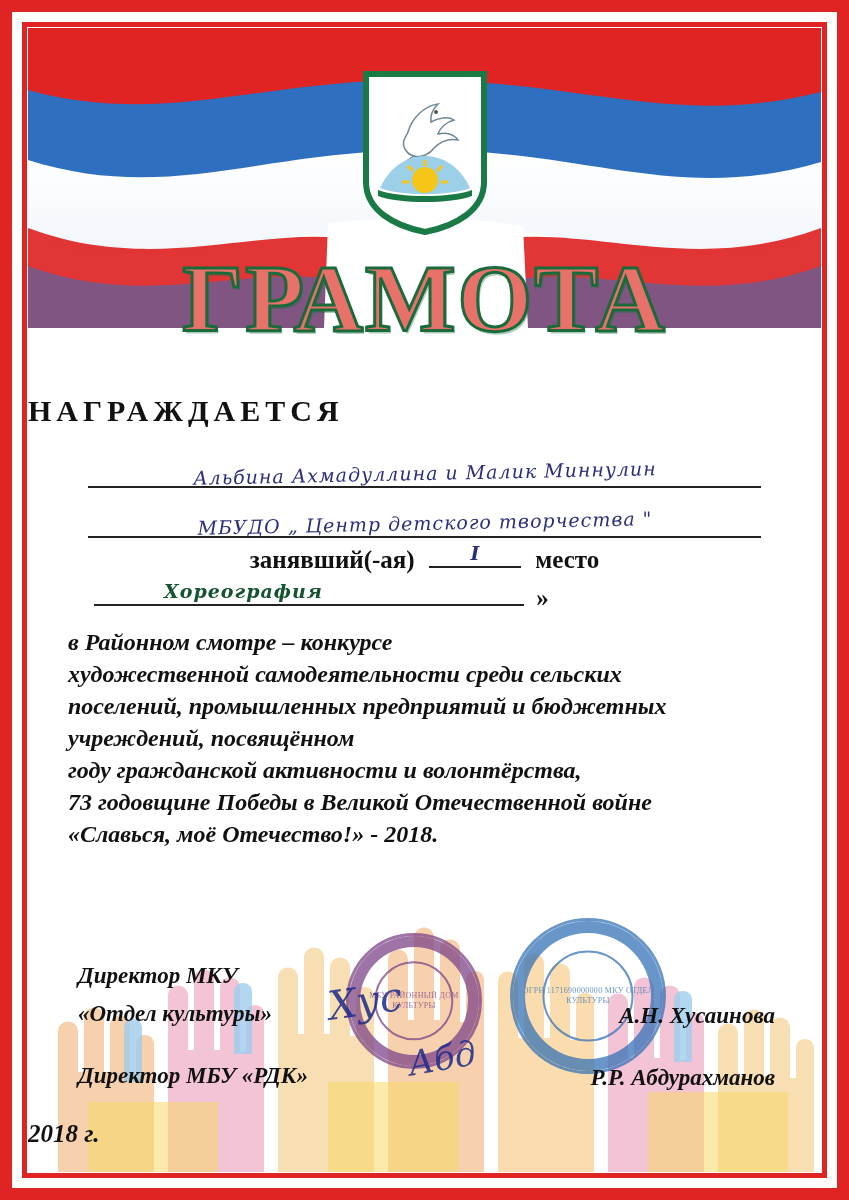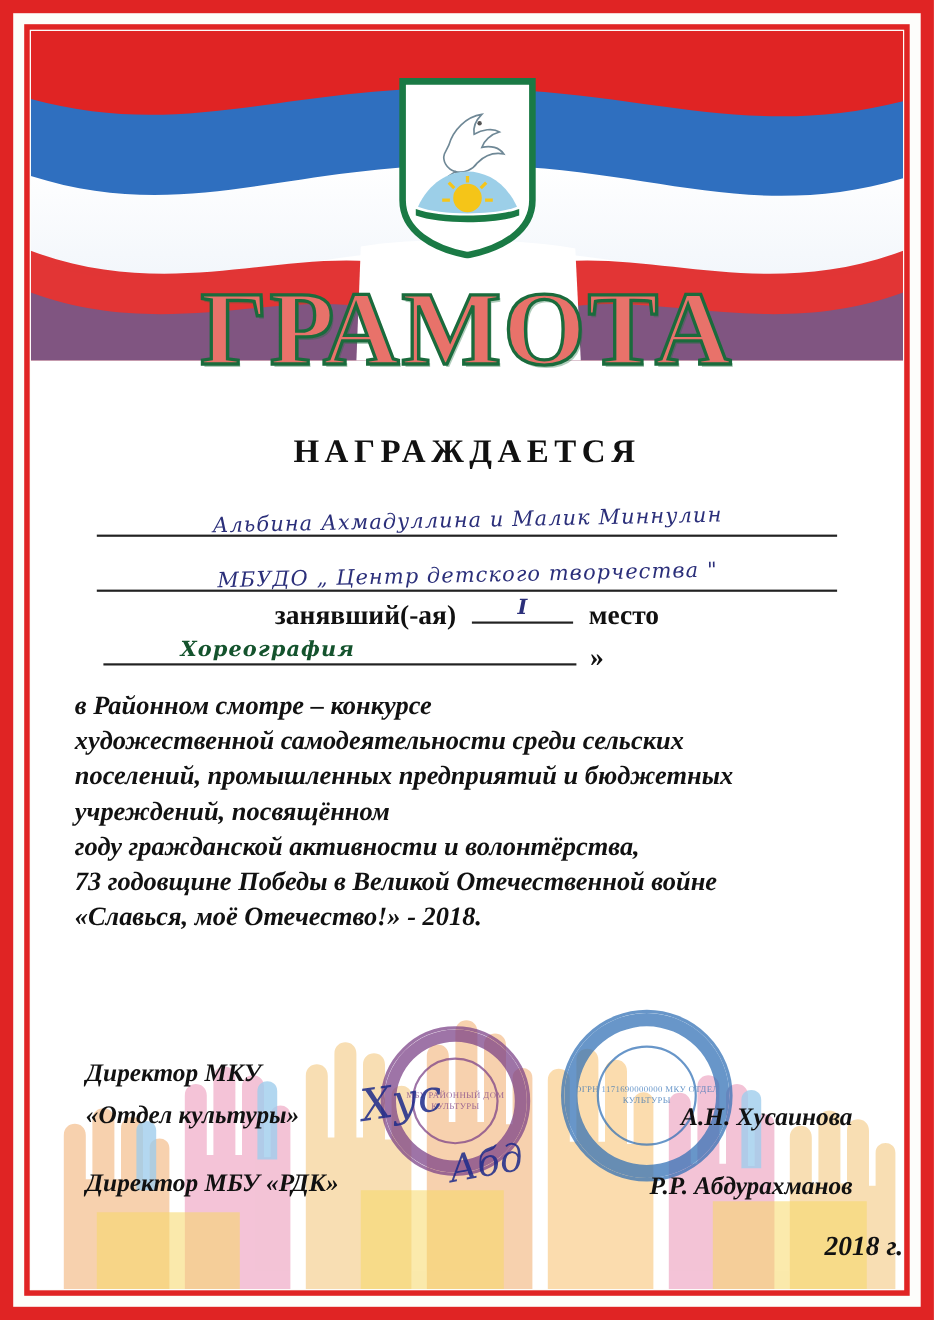--- a/index.html
+++ b/index.html
@@ -69,21 +69,20 @@
     letter-spacing: 2px;
     color: #e8726a;
     -webkit-text-stroke: 3px #1a6b3c;
     text-shadow: 2px 3px 0 rgba(30,110,60,0.35);
   }
   
   .awarded {
     position: absolute;
     left: 0; right: 0;
     top: 366px;
-    text-align: center;
     font-size: 30px;
     font-weight: bold;
     letter-spacing: 5px;
     color: #111;
   }
   
   .fill-block {
     position: absolute;
     left: 60px;
     right: 60px;
@@ -252,21 +251,21 @@
     color: #1c2a8a;
     opacity: .85;
   }
   .scribble-1 { left: 300px; top: 950px; font-size: 40px; transform: rotate(-8deg); }
   .scribble-2 { left: 380px; top: 1010px; font-size: 34px; transform: rotate(-10deg); }
 
   .year {
     position: absolute;
     left: 0; right: 0;
     top: 1092px;
-    text-align: right;
+    text-align: left;
     font-weight: bold;
     font-style: italic;
     font-size: 25px;
     color: #111;
   }
 </style>
 </head>
 <body>
 
 <div class="page">

